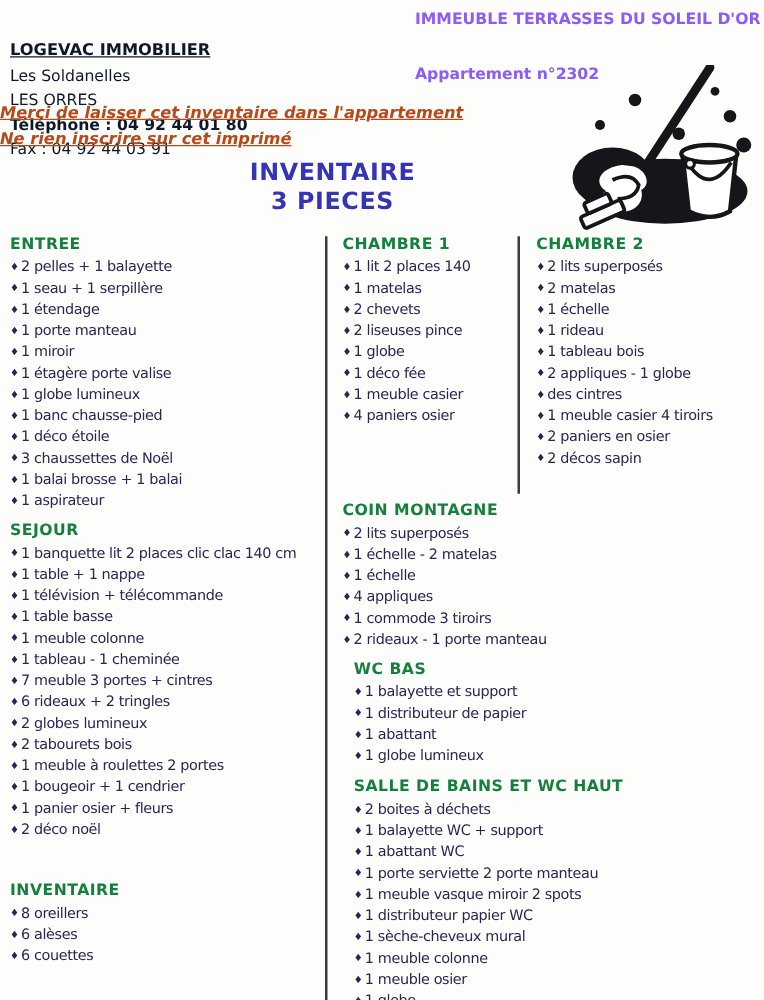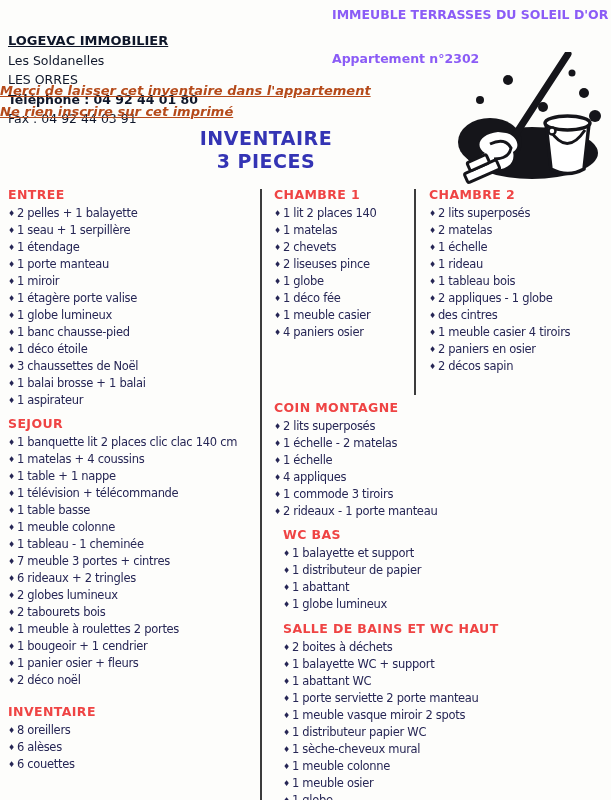--- a/index.html
+++ b/index.html
@@ -85,21 +85,21 @@
     background: #3c3c3c;
   }
   .vline.v1 { left: 260px; top: 189px; height: 611px; }
   .vline.v2 { left: 414px; top: 189px; height: 206px; }
   
   .section {
     position: absolute;
     white-space: nowrap;
   }
   .section .stitle {
-    color: #ef4444;
+    color: #15803d;
     font-weight: bold;
     font-size: 12.5px;
     line-height: 19px;
     letter-spacing: 0.4px;
     margin-bottom: 1px;
   }
   .item {
     font-size: 11.5px;
     line-height: 16.5px;
     letter-spacing: -0.3px;
@@ -195,21 +195,20 @@
         <div class="item"><span class="bullet">♦</span><span>3 chaussettes de Noël</span></div>
         <div class="item"><span class="bullet">♦</span><span>1 balai brosse + 1 balai</span></div>
         <div class="item"><span class="bullet">♦</span><span>1 aspirateur</span></div>
       </div>
   </div>
 
   <div class="section" id="sec-sejour">
     <div class="stitle">SEJOUR</div>
     <div>
         <div class="item"><span class="bullet">♦</span><span>1 banquette lit 2 places clic clac 140 cm</span></div>
-        <div class="item"><span class="bullet">♦</span><span>1 matelas + 4 coussins</span></div>
         <div class="item"><span class="bullet">♦</span><span>1 table + 1 nappe</span></div>
         <div class="item"><span class="bullet">♦</span><span>1 télévision + télécommande</span></div>
         <div class="item"><span class="bullet">♦</span><span>1 table basse</span></div>
         <div class="item"><span class="bullet">♦</span><span>1 meuble colonne</span></div>
         <div class="item"><span class="bullet">♦</span><span>1 tableau - 1 cheminée</span></div>
         <div class="item"><span class="bullet">♦</span><span>7 meuble 3 portes + cintres</span></div>
         <div class="item"><span class="bullet">♦</span><span>6 rideaux + 2 tringles</span></div>
         <div class="item"><span class="bullet">♦</span><span>2 globes lumineux</span></div>
         <div class="item"><span class="bullet">♦</span><span>2 tabourets bois</span></div>
         <div class="item"><span class="bullet">♦</span><span>1 meuble à roulettes 2 portes</span></div>

